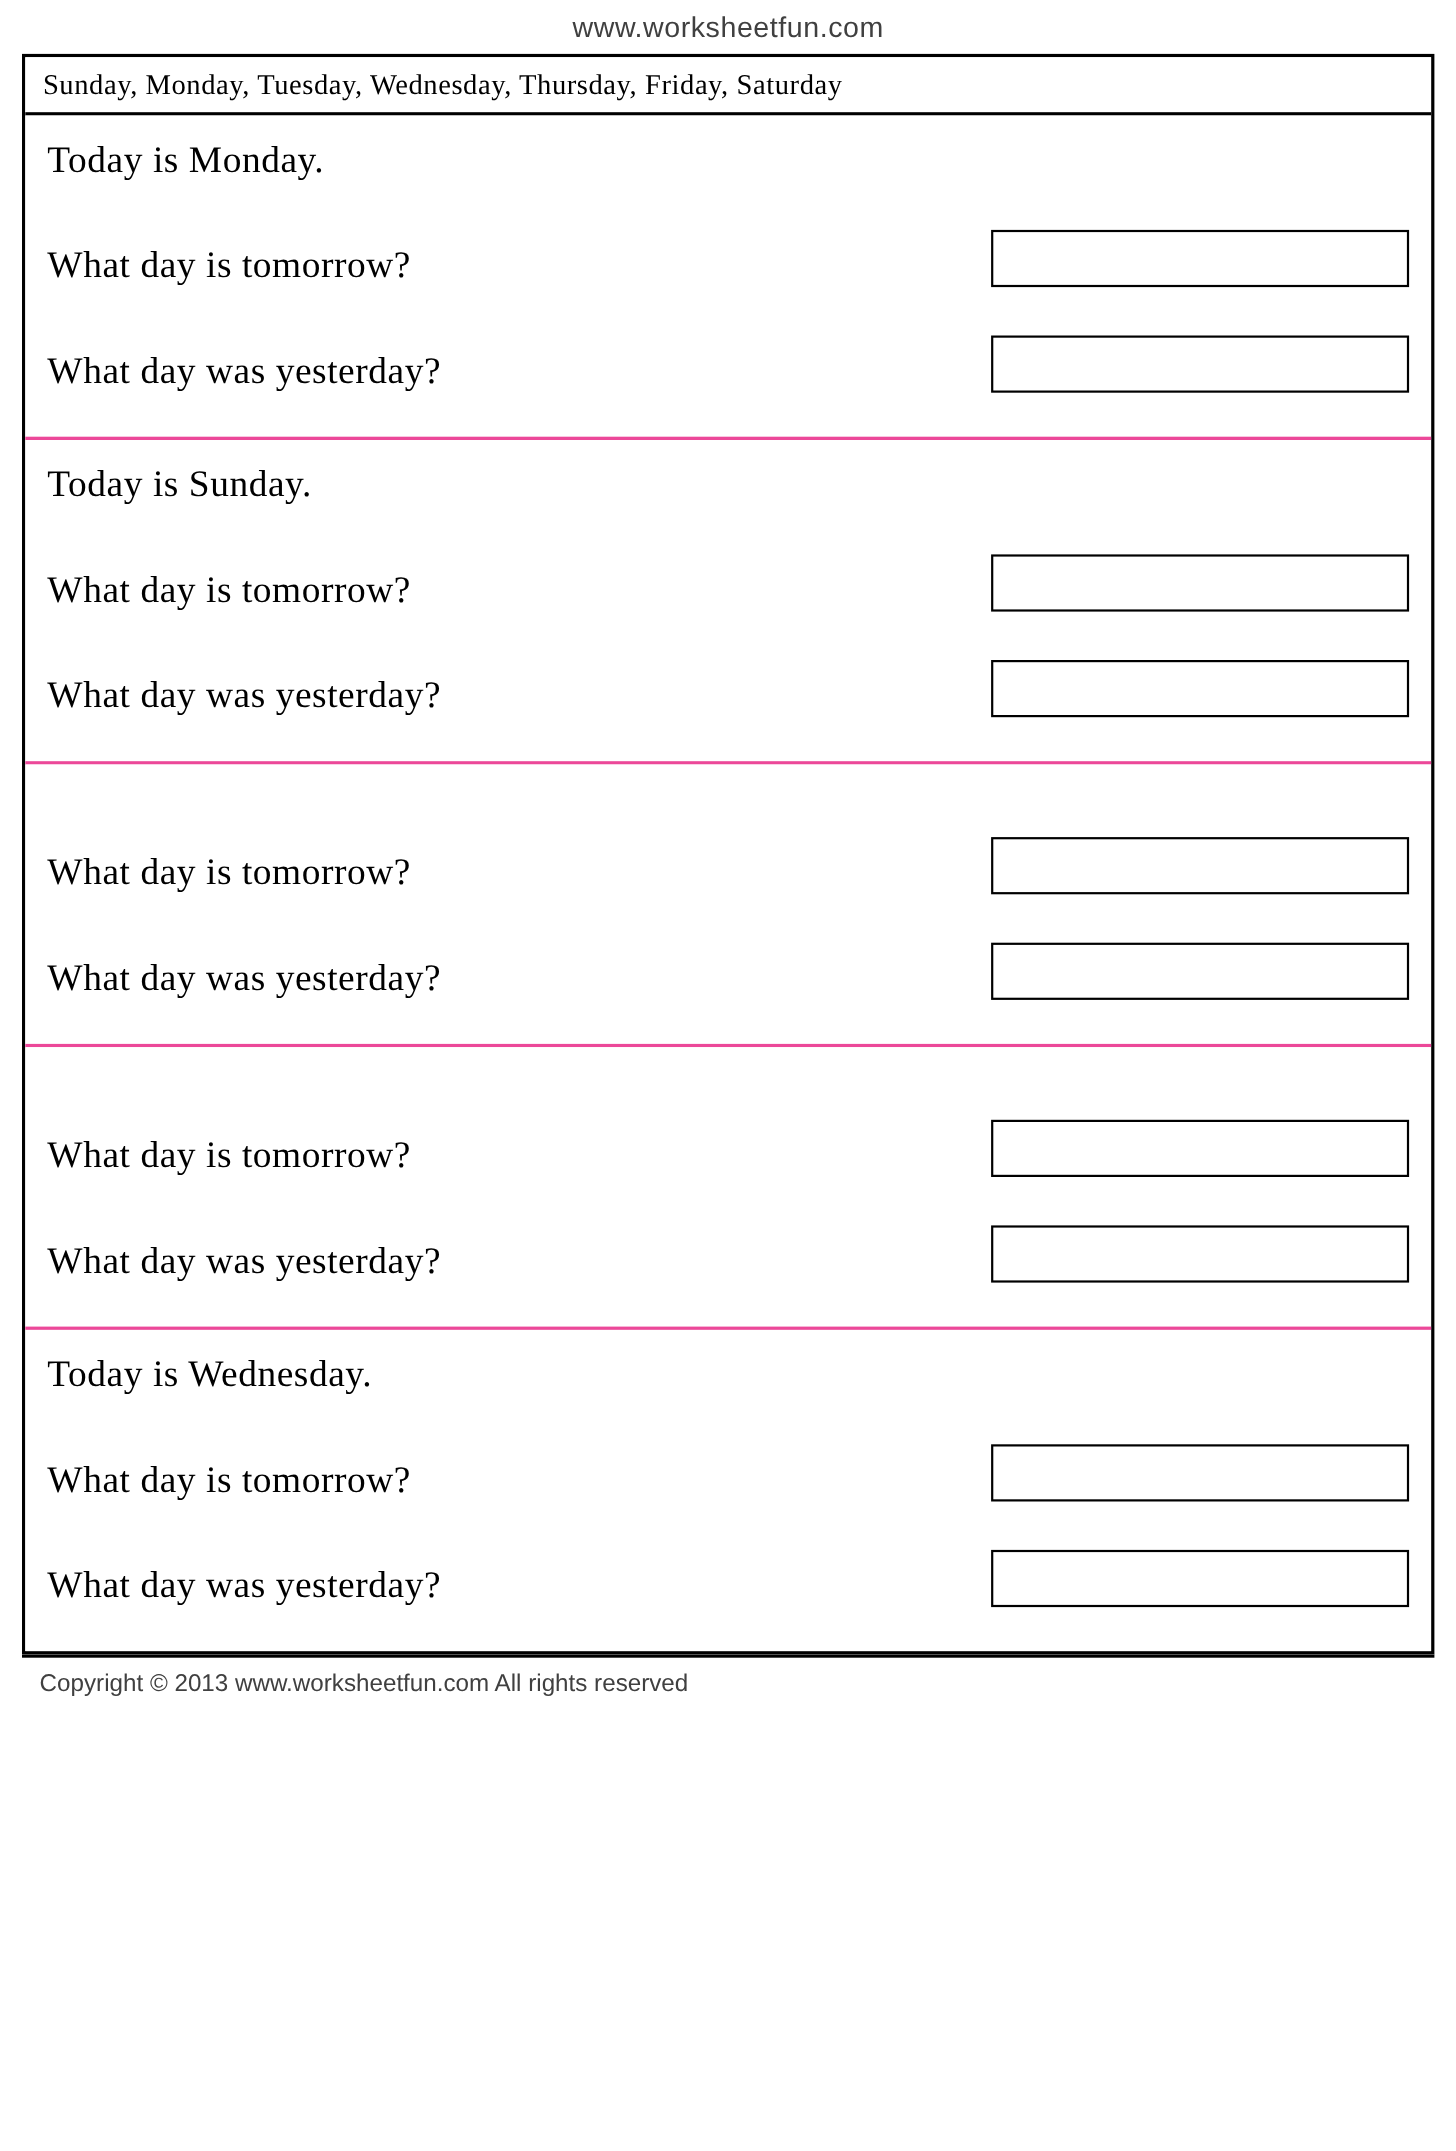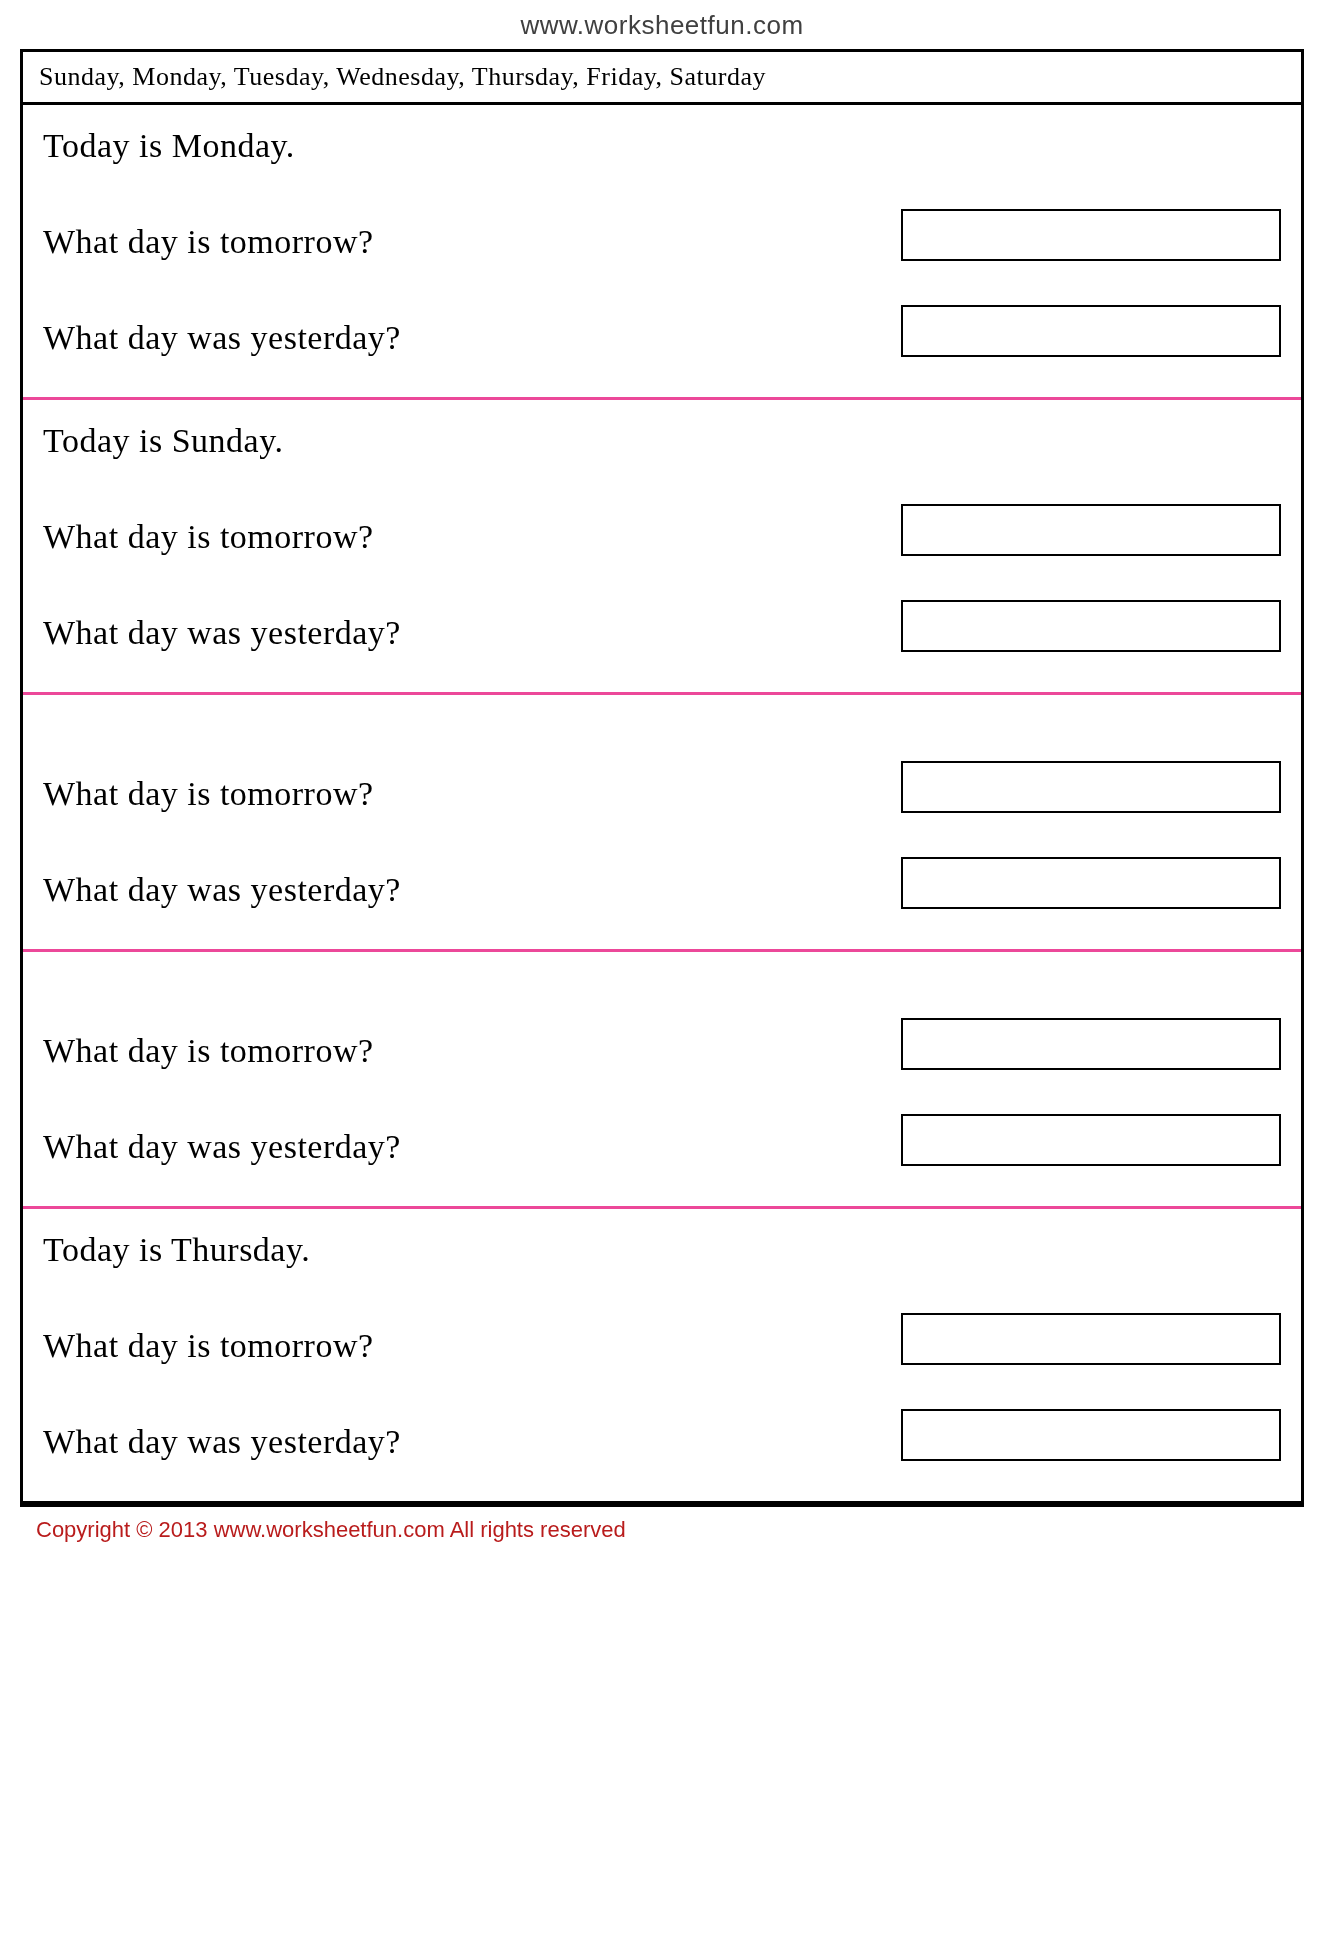--- a/index.html
+++ b/index.html
@@ -108,21 +108,21 @@
       border-top: 3px solid #000;
       padding: 10px 16px;
       text-align: left;
       background: #fff;
       margin-top: 0;
     }
 
     .copyright-text {
       font-size: 22px;
       font-family: Arial, sans-serif;
-      color: #b91c1c;
+      color: #404040;
     }
   </style>
 </head>
 <body>
 
 <div class="website-url">www.worksheetfun.com</div>
 
 <div class="main-container">
 
 
@@ -167,21 +167,21 @@
         <div class="question-row">
           <span class="question-text">What day is tomorrow?</span>
           <div class="answer-box" contenteditable="true" style=""></div>
         </div>
         <div class="question-row">
           <span class="question-text">What day was yesterday?</span>
           <div class="answer-box" contenteditable="true" style=""></div>
         </div>
       </div>
       <div class="exercise-section">
-        <div class="today-statement">Today is Thursday.</div>
+        <div class="today-statement">Today is Wednesday.</div>
         <div class="question-row">
           <span class="question-text">What day is tomorrow?</span>
           <div class="answer-box" contenteditable="true" style=""></div>
         </div>
         <div class="question-row">
           <span class="question-text">What day was yesterday?</span>
           <div class="answer-box" contenteditable="true" style=""></div>
         </div>
       </div>
     </div>

